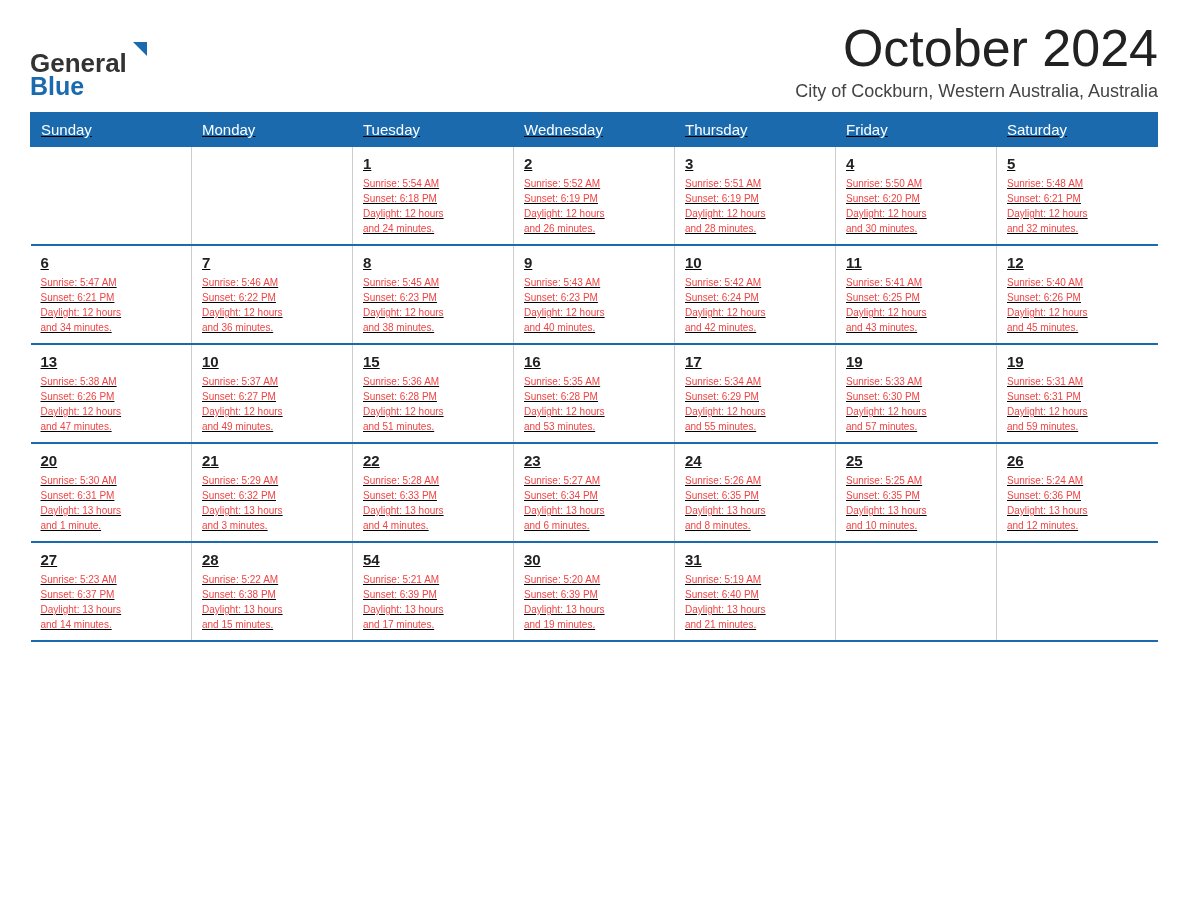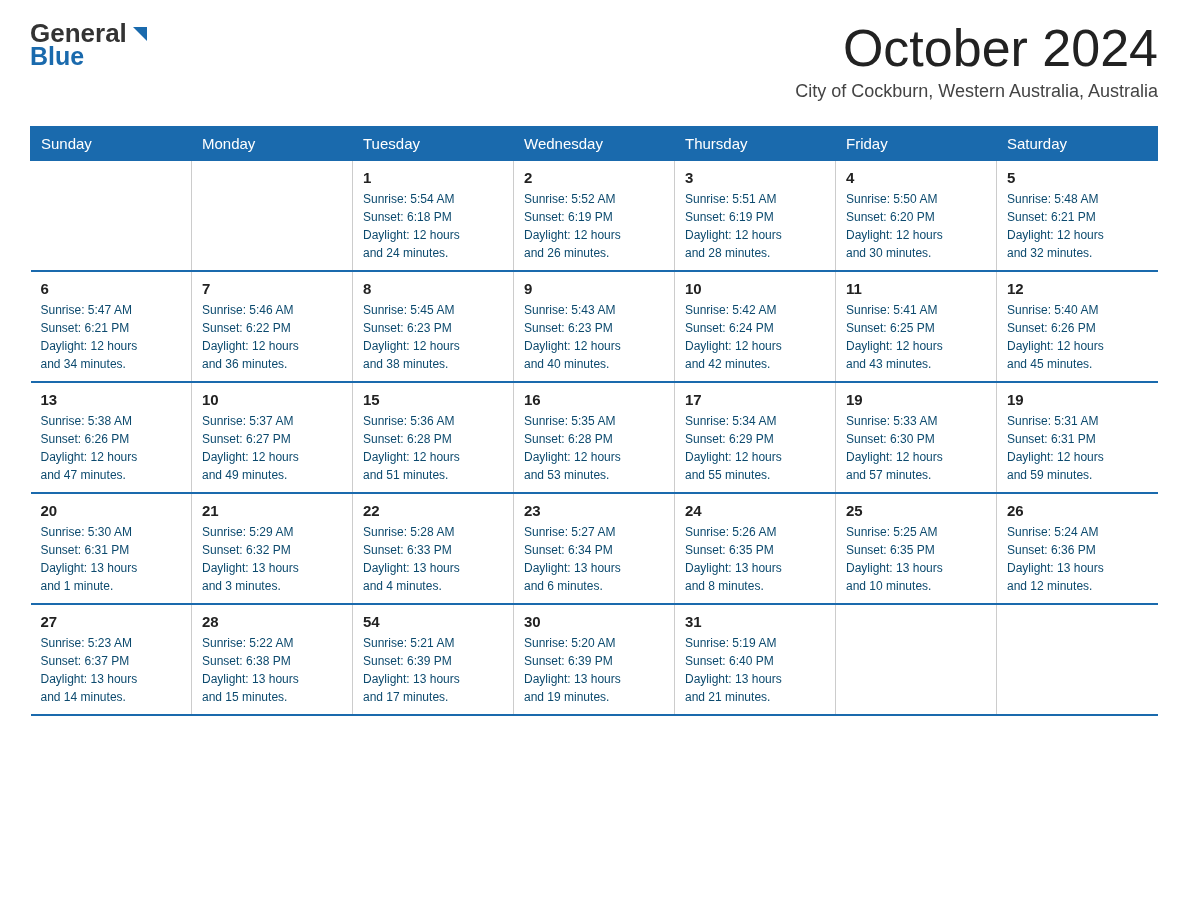--- a/index.html
+++ b/index.html
@@ -19,20 +19,21 @@
     .logo {
       display: flex;
       flex-direction: column;
       align-items: flex-start;
     }
     .logo-general {
       font-size: 26px;
       font-weight: bold;
       color: #333;
       line-height: 1;
+      margin-top: 30px;
     }
     .logo-blue {
       font-size: 25px;
       font-weight: bold;
       color: #1a6aad;
       line-height: 1;
       margin-top: -2px;
     }
     .title-block {
       text-align: right;
@@ -45,21 +46,22 @@
     }
     .subtitle {
       font-size: 18px;
       color: #444;
       margin-top: 4px;
       text-align: right;
     }
     table {
       width: 100%;
       border-collapse: collapse;
-      margin-top: 24px;
+      margin-top: 10px;
+      text-decoration: underline;
     }
     thead tr {
       background-color: #1a6aad;
     }
     thead th {
       color: #fff;
       font-size: 15px;
       font-weight: normal;
       padding: 8px 10px;
       text-align: left;
@@ -81,22 +83,22 @@
       border-right: none;
     }
     .day-num {
       font-size: 15px;
       font-weight: bold;
       color: #222;
       display: block;
       margin-bottom: 4px;
     }
     .day-info {
-      font-size: 12px;
-      color: #0c4a6e;
+      font-size: 10px;
+      color: #ef4444;
       line-height: 1.5;
     }
     .empty-cell {
       background: #fff;
     }
   </style>
 </head>
 <body>
 
 <div class="header-area">

